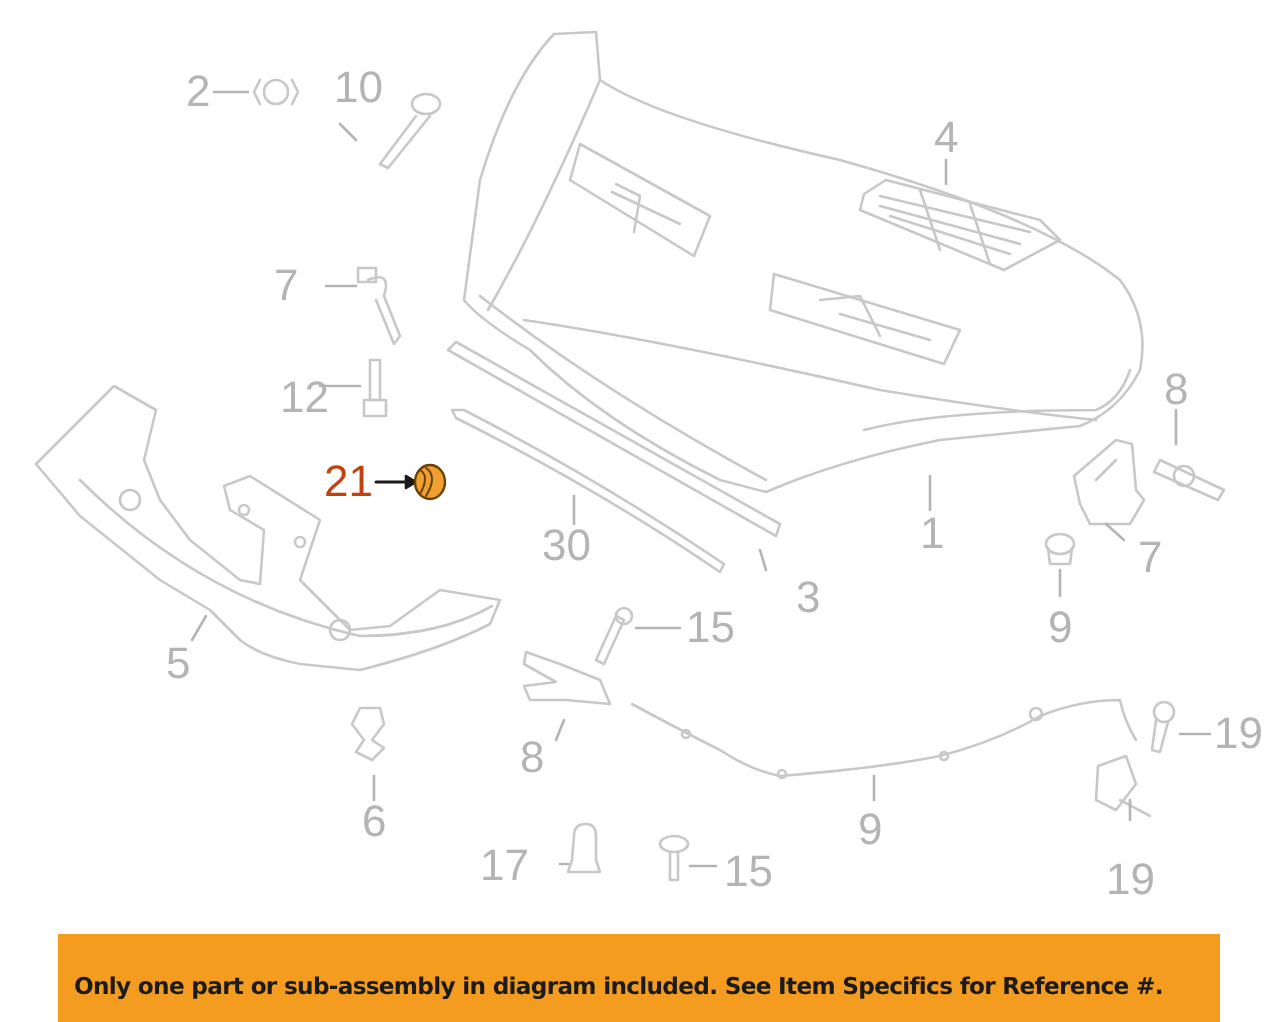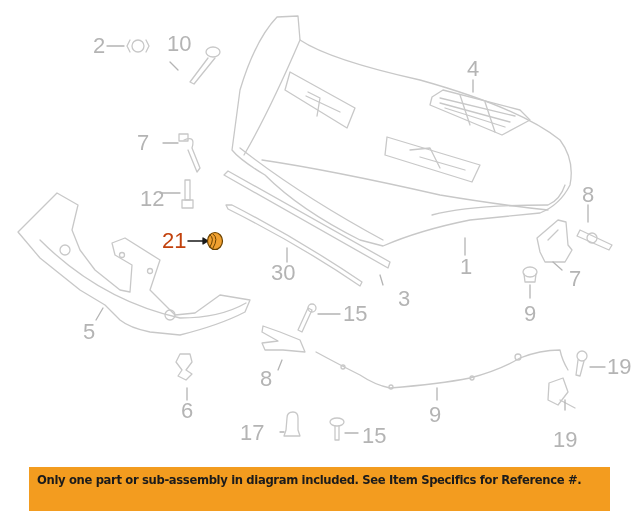--- a/index.html
+++ b/index.html
@@ -1,20 +1,20 @@
 <!DOCTYPE html>
 <html><head>
 <meta charset="utf-8">
 <style>
   html, body { margin:0; padding:0; background:#ffffff; }
   body { width:640px; height:511px; position:relative; overflow:hidden; font-family:"Liberation Sans", sans-serif; }
   #diagram { position:absolute; left:0; top:0; width:640px; height:460px; }
   .callout { position:absolute; font-family:"Liberation Sans", sans-serif; font-size:22px; color:#b4b4b4; line-height:1; }
   .callout.active { color:#c2410c; }
-  #notice { position:absolute; left:29px; top:467px; width:581px; height:44px; background:#f39c1f; box-sizing:border-box; padding:5px 0 0 8px; }
+  #notice { position:absolute; left:29px; top:467px; width:581px; height:44px; background:#f39c1f; box-sizing:border-box; padding:18px 0 0 8px; }
   #notice div { font-family:"DejaVu Sans", sans-serif; font-weight:bold; font-size:11.6px; color:#1b1b1b; line-height:17px; white-space:nowrap; letter-spacing:-0.35px; }
 </style>
 </head>
 <body>
 
 <div id="diagram">
   <svg width="640" height="460" viewBox="0 0 640 460" fill="none" stroke="#c8c8c8" stroke-width="1.3" stroke-linejoin="round" stroke-linecap="round">
 
     <g>
       <path d="M277 17 L298 16 L300 40 Q330 60 420 80 Q520 108 560 140 Q575 160 570 185 Q560 205 540 213 L470 220 Q420 230 383 246 L360 240 Q300 210 265 175 Q240 160 232 150 L240 90 Q255 40 277 17 Z"></path>

